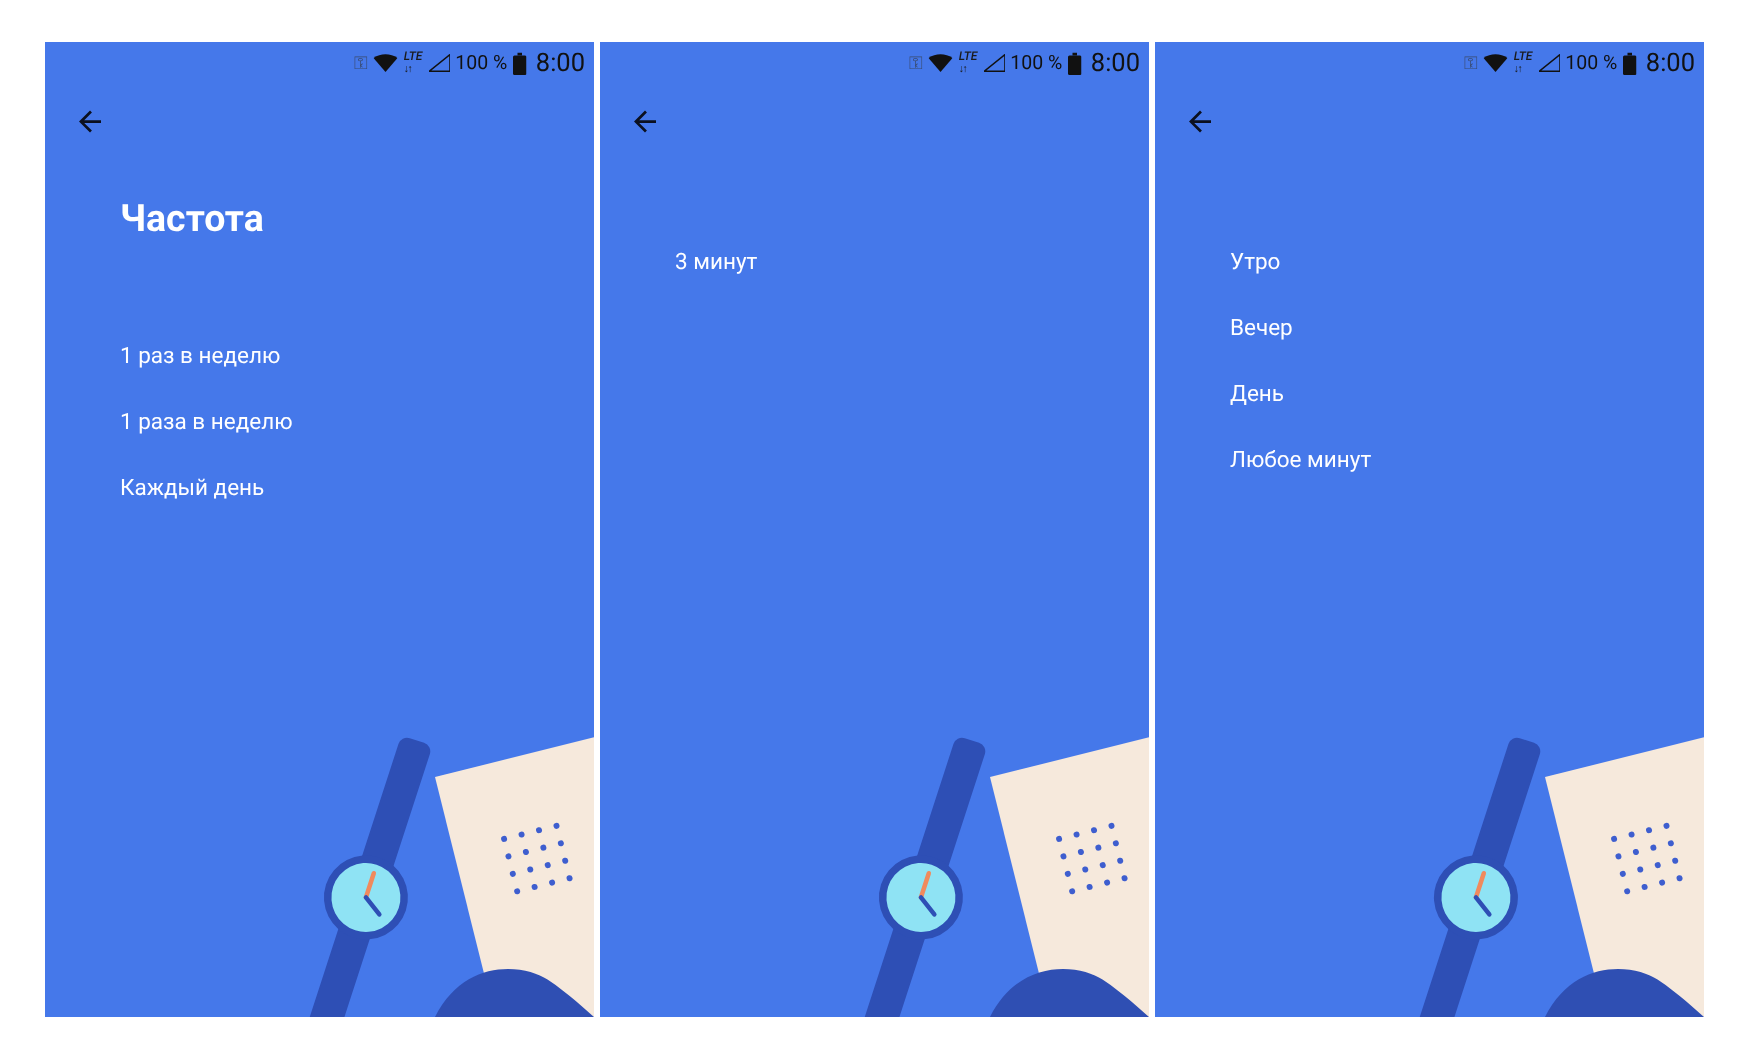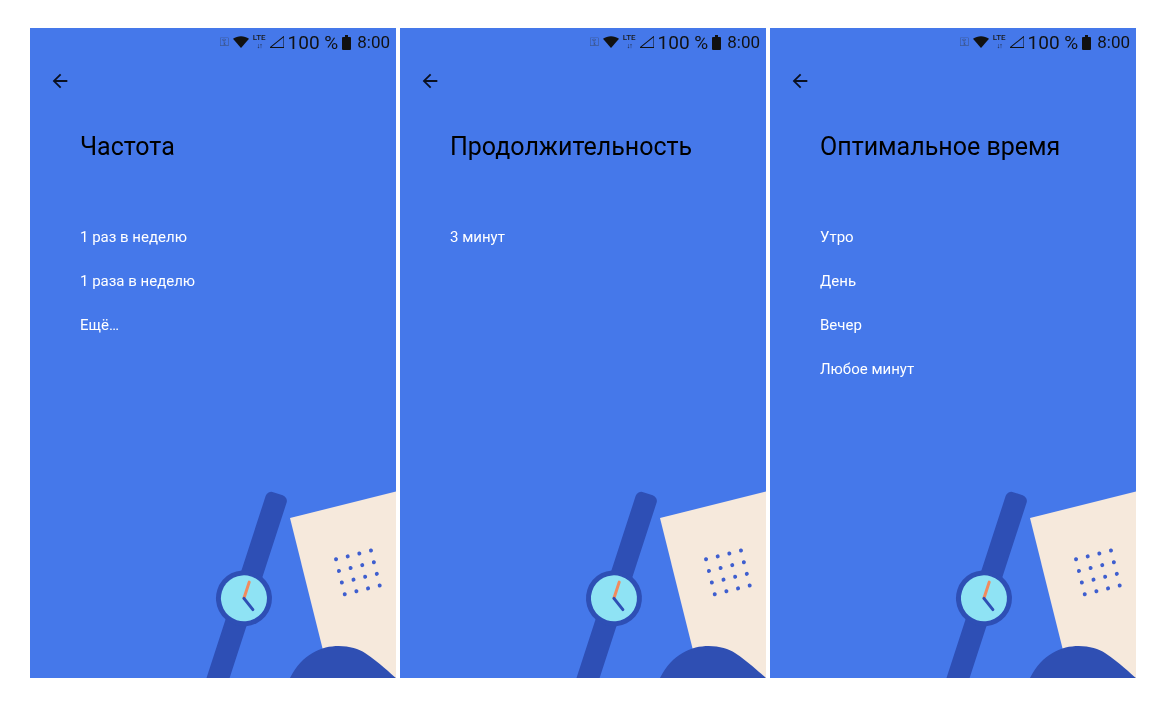--- a/index.html
+++ b/index.html
@@ -40,25 +40,26 @@
     gap: 4px;
   }
   .status-bar .key-icon { font-size: 12px; color:#394a6d; margin-right:2px; letter-spacing:-2px;}
   .status-bar .wifi-icon svg,
   .status-bar .signal-icon svg,
   .status-bar .battery-icon svg { display:block; }
   .status-bar .lte {
     font-size: 8px;
     line-height: 8px;
     font-weight: 500;
-    text-align: center;
+    text-align: left;
     color:#1a1a1a;
+    font-style:italic;
   }
   .status-bar .lte .arrows { font-size:7px; letter-spacing:-1px;}
-  .status-bar .pct { font-size: 19px; font-weight:400; color:#111;}
+  .status-bar .pct { font-size: 13px; font-weight:400; color:#111;}
   .status-bar .clock { font-size: 17px; font-weight:400; color:#111; margin-left:2px;}
 
   
   .back-row {
     height: 54px;
     display:flex;
     align-items:center;
     padding-left: 14px;
   }
   .back-btn {
@@ -67,22 +68,22 @@
     display:flex;
     align-items:center;
     justify-content:center;
     color:#0b1020;
     cursor:pointer;
   }
 
   
   .title {
     font-size: 25px;
-    font-weight: 400;
-    color: #000000;
+    font-weight: 700;
+    color: #ffffff;
     padding: 24px 0 10px 50px;
   }
 
   
   .options {
     padding-top: 44px;
   }
   .option {
     font-size: 15px;
     color: #ffffff;
@@ -134,21 +135,21 @@
       <div class="back-btn">
         <svg width="22" height="22" viewBox="0 0 24 24">
             <path d="M20 11H7.8l5.6-5.6L12 4l-8 8 8 8 1.4-1.4L7.8 13H20z" fill="#0b1020"></path>
           </svg>
       </div>
     </div>
     <div class="title">Частота</div>
     <div class="options">
       <div class="option">1 раз в неделю</div>
       <div class="option">1 раза в неделю</div>
-      <div class="option">Ещё…</div>
+      <div class="option">Каждый день</div>
     </div>
     <svg class="illus" viewBox="0 0 366 230">
       <rect x="260" y="70" width="160" height="200" fill="#F6E9DC" transform="rotate(-14 260 70)"></rect>
       <g transform="rotate(-14 300 120)">
         <circle cx="308" cy="113" r="2" fill="#3E5ECF"></circle>
           <circle cx="320" cy="113" r="2" fill="#3E5ECF"></circle>
           <circle cx="332" cy="113" r="2" fill="#3E5ECF"></circle>
           <circle cx="344" cy="113" r="2" fill="#3E5ECF"></circle>
         <circle cx="308" cy="125" r="2" fill="#3E5ECF"></circle>
           <circle cx="320" cy="125" r="2" fill="#3E5ECF"></circle>
@@ -199,21 +200,20 @@
       </span>
       <span class="clock">8:00</span>
     </div>
     <div class="back-row">
       <div class="back-btn">
         <svg width="22" height="22" viewBox="0 0 24 24">
             <path d="M20 11H7.8l5.6-5.6L12 4l-8 8 8 8 1.4-1.4L7.8 13H20z" fill="#0b1020"></path>
           </svg>
       </div>
     </div>
-    <div class="title">Продолжительность</div>
     <div class="options">
       <div class="option">3 минут</div>
     </div>
     <svg class="illus" viewBox="0 0 366 230">
       <rect x="260" y="70" width="160" height="200" fill="#F6E9DC" transform="rotate(-14 260 70)"></rect>
       <g transform="rotate(-14 300 120)">
         <circle cx="308" cy="113" r="2" fill="#3E5ECF"></circle>
           <circle cx="320" cy="113" r="2" fill="#3E5ECF"></circle>
           <circle cx="332" cy="113" r="2" fill="#3E5ECF"></circle>
           <circle cx="344" cy="113" r="2" fill="#3E5ECF"></circle>
@@ -266,25 +266,24 @@
       </span>
       <span class="clock">8:00</span>
     </div>
     <div class="back-row">
       <div class="back-btn">
         <svg width="22" height="22" viewBox="0 0 24 24">
             <path d="M20 11H7.8l5.6-5.6L12 4l-8 8 8 8 1.4-1.4L7.8 13H20z" fill="#0b1020"></path>
           </svg>
       </div>
     </div>
-    <div class="title">Оптимальное время</div>
     <div class="options">
       <div class="option">Утро</div>
+      <div class="option">Вечер</div>
       <div class="option">День</div>
-      <div class="option">Вечер</div>
       <div class="option">Любое минут</div>
     </div>
     <svg class="illus" viewBox="0 0 366 230">
       <rect x="260" y="70" width="160" height="200" fill="#F6E9DC" transform="rotate(-14 260 70)"></rect>
       <g transform="rotate(-14 300 120)">
         <circle cx="308" cy="113" r="2" fill="#3E5ECF"></circle>
           <circle cx="320" cy="113" r="2" fill="#3E5ECF"></circle>
           <circle cx="332" cy="113" r="2" fill="#3E5ECF"></circle>
           <circle cx="344" cy="113" r="2" fill="#3E5ECF"></circle>
         <circle cx="308" cy="125" r="2" fill="#3E5ECF"></circle>

